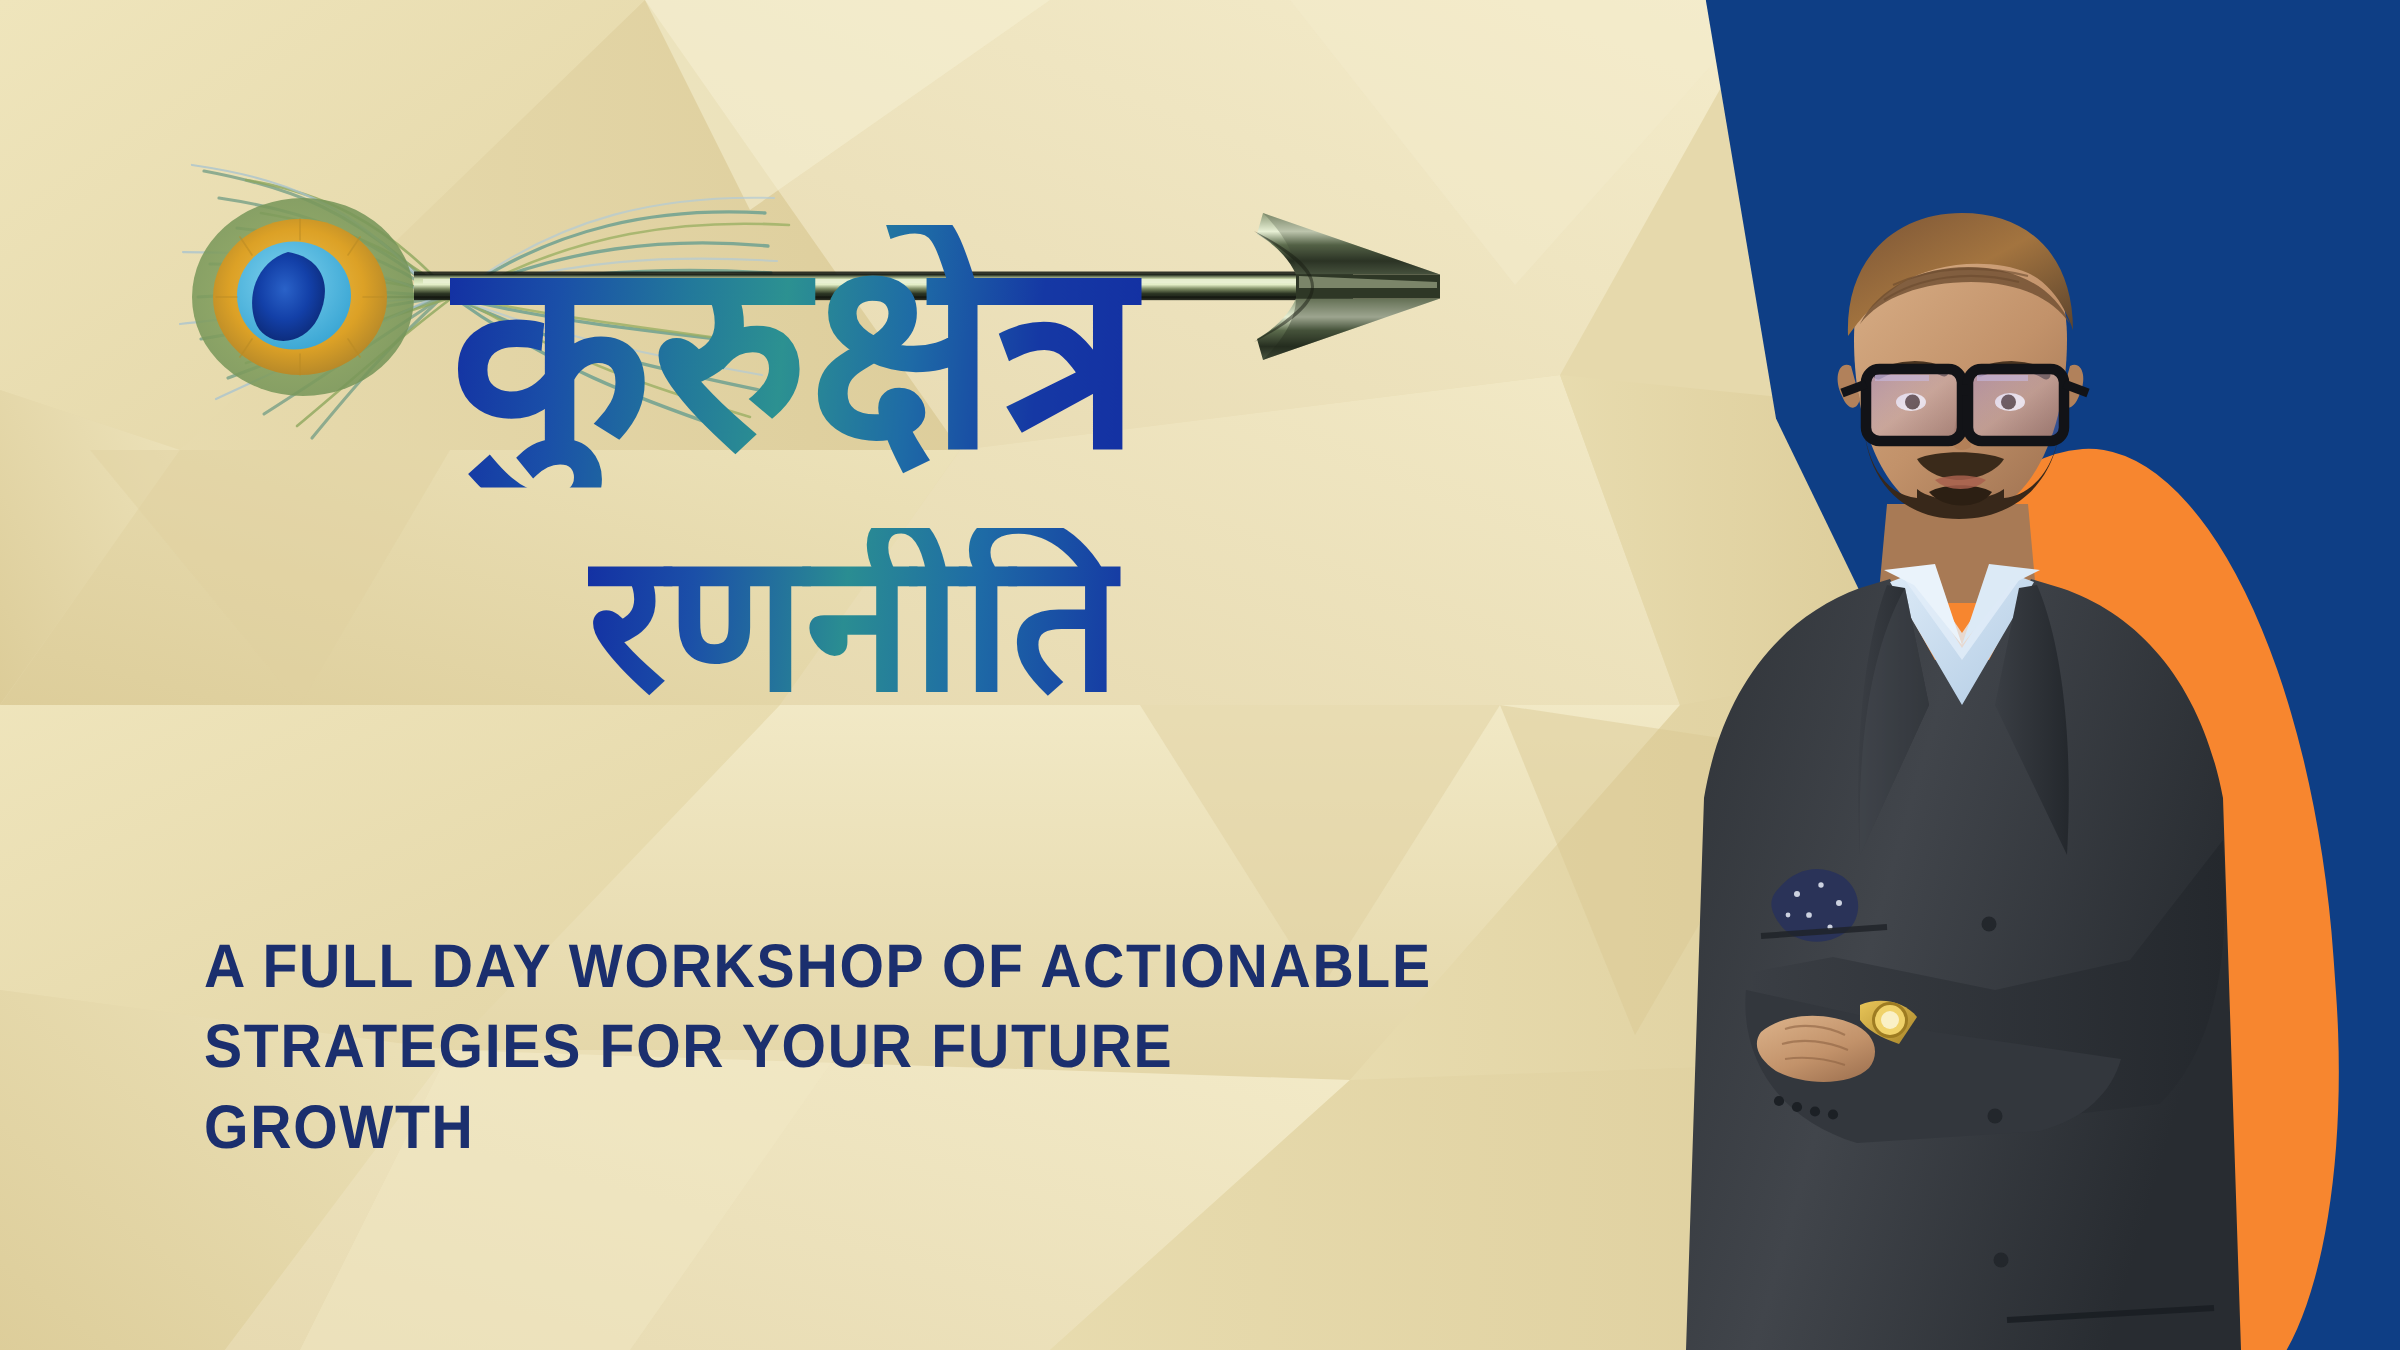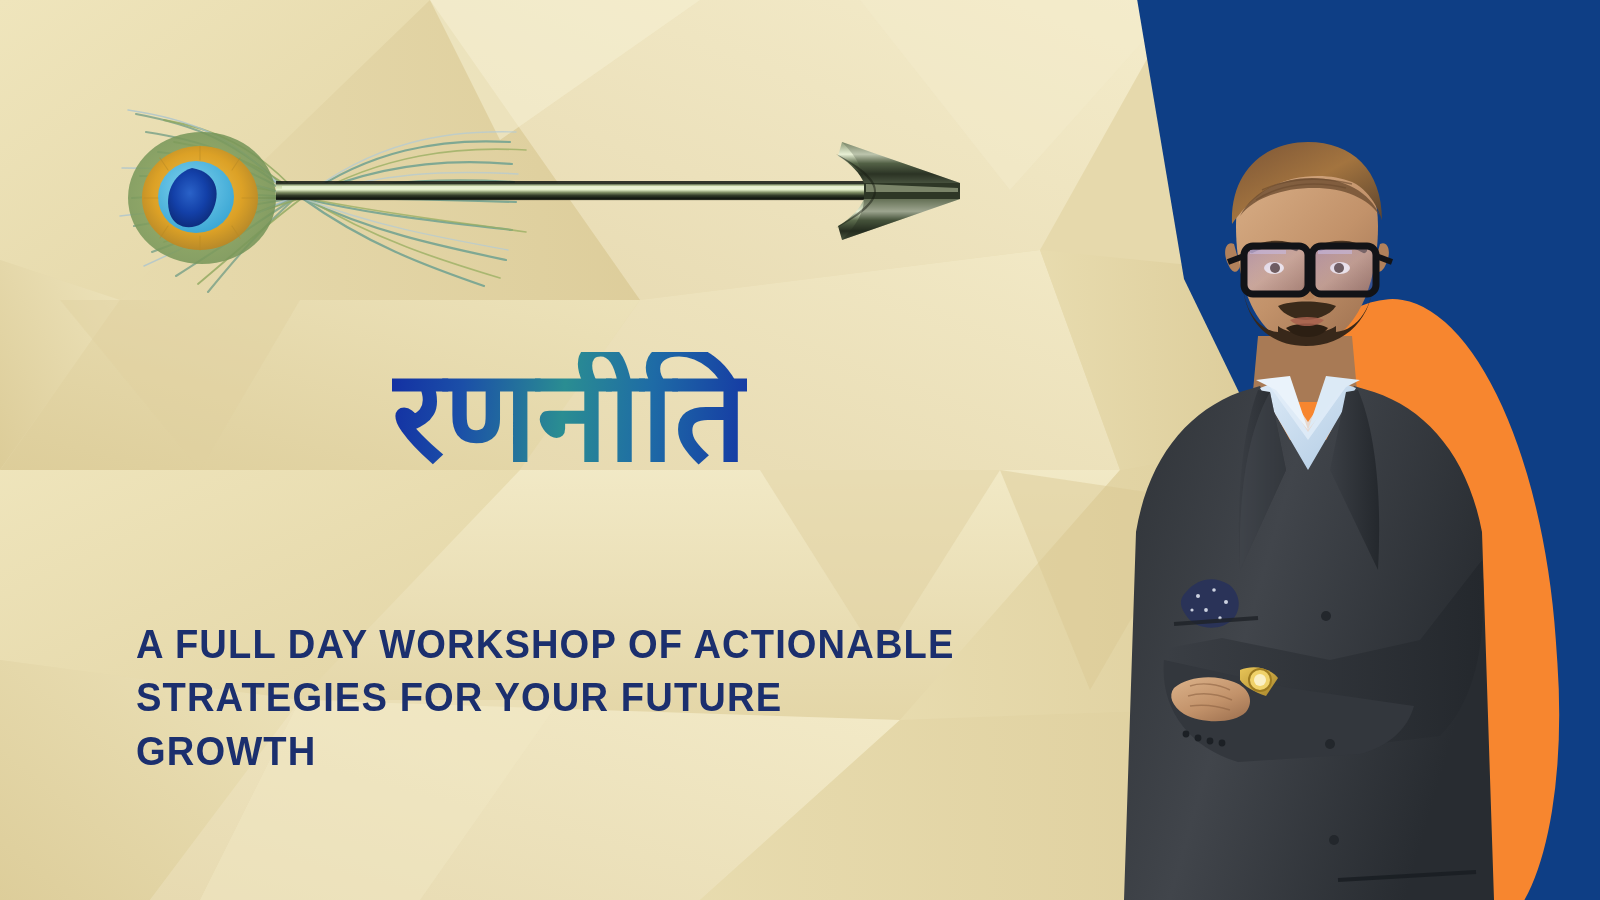--- a/index.html
+++ b/index.html
@@ -413,20 +413,21 @@
         <path d="M218,120 L222,120" stroke="#121317" stroke-width="7"></path>
         <path d="M154,116 L138,122" stroke="#121317" stroke-width="6"></path>
         <path d="M286,116 L302,122" stroke="#121317" stroke-width="6"></path>
         <path d="M160,112 L196,112" stroke="#C9BDE8" stroke-width="4" opacity="0.55"></path>
         <path d="M228,112 L262,112" stroke="#C9BDE8" stroke-width="4" opacity="0.55"></path>
       </g>
     </g>
   </svg>
 
   <div id="text-block">
+    <div class="title-main">कुरुक्षेत्र</div>
     <div class="title-sub">रणनीति</div>
     <div class="tagline">
       <span>A FULL DAY WORKSHOP OF ACTIONABLE</span>
       <span>STRATEGIES FOR YOUR FUTURE GROWTH</span>
     </div>
   </div>
 
 </div>
 
 </body></html>

